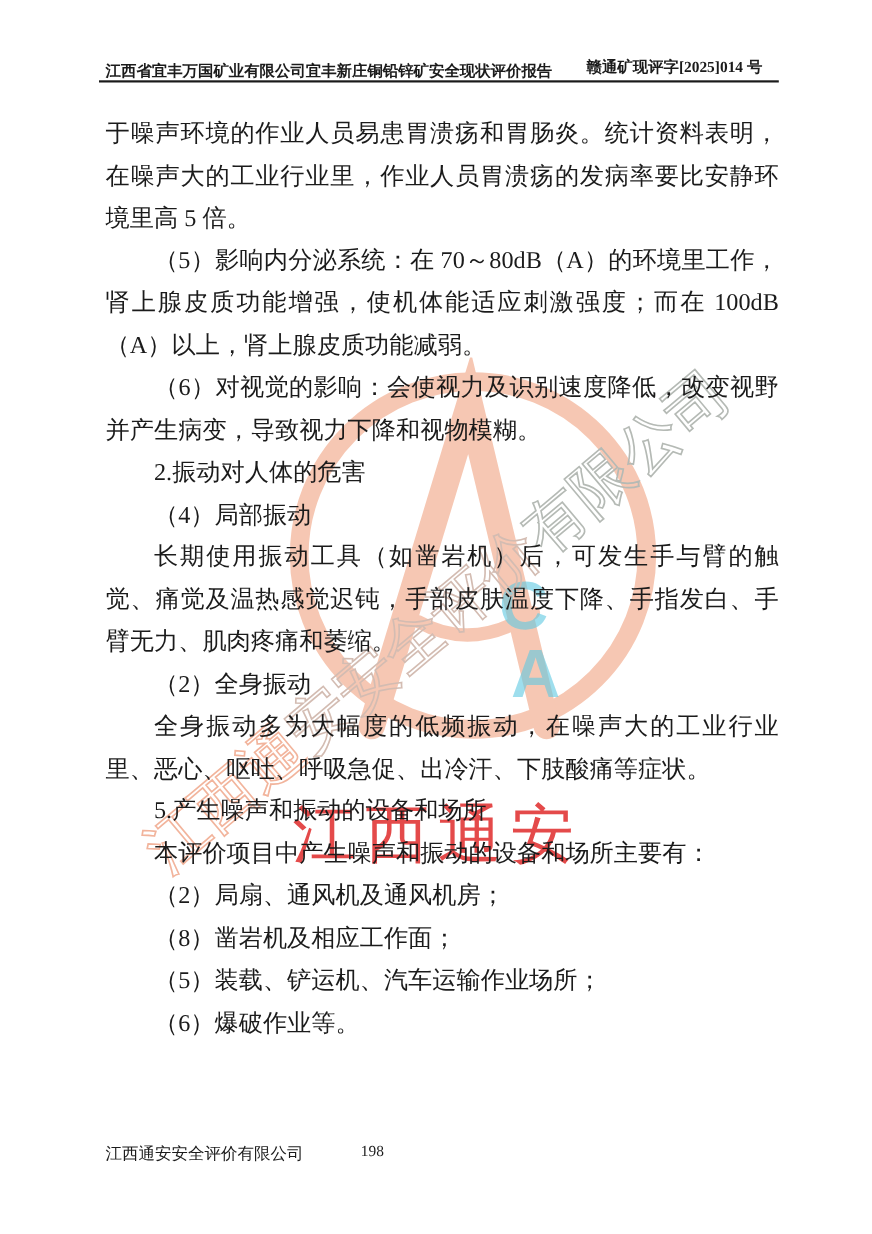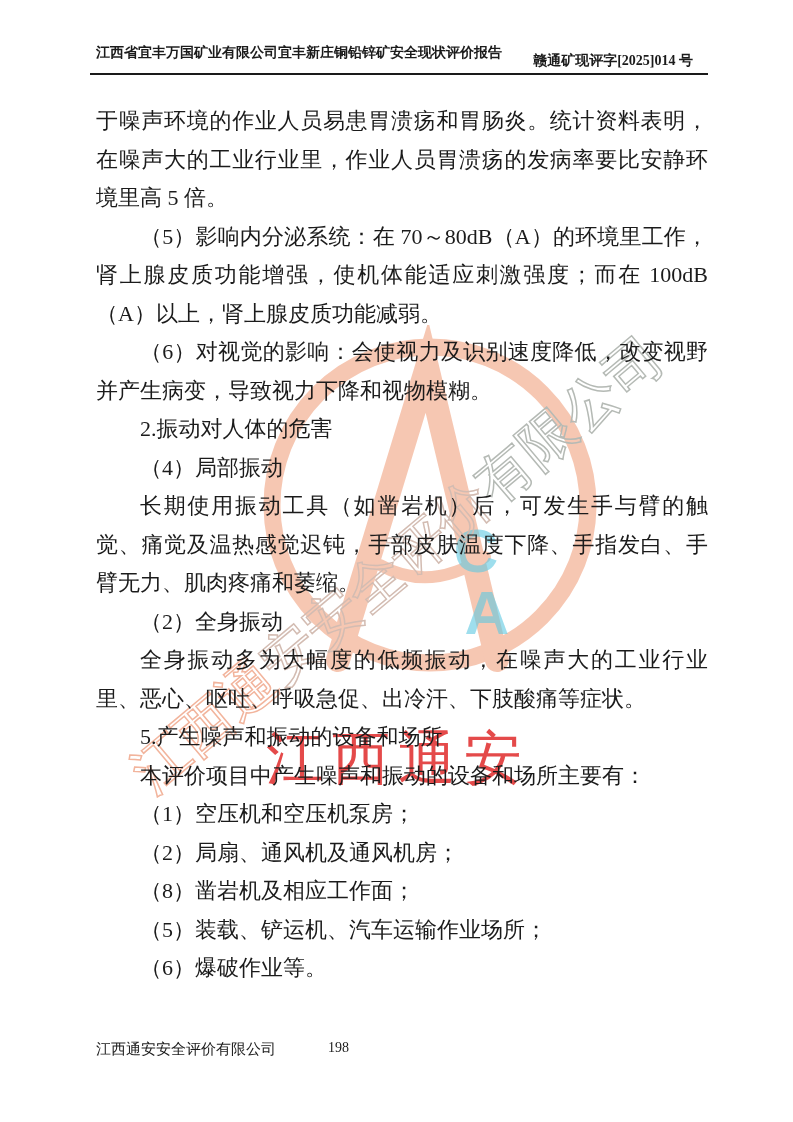--- a/index.html
+++ b/index.html
@@ -9,21 +9,21 @@
     height: 1122px;
     background: #ffffff;
     overflow: hidden;
     font-family: "Liberation Serif", "DejaVu Serif", serif;
     color: #1b1b1b;
   }
 
   
   #header-left {
     position: absolute;
-    left: 96px; top: 44px;
+    left: 96px; top: 56px;
     font-size: 14px;
     font-weight: bold;
     white-space: nowrap;
   }
   #header-right {
     position: absolute;
     right: 100px; top: 52px;
     font-size: 14px;
     font-weight: bold;
     white-space: nowrap;
@@ -121,21 +121,20 @@
       <p>于噪声环境的作业人员易患胃溃疡和胃肠炎。统计资料表明，在噪声大的工业行业里，作业人员胃溃疡的发病率要比安静环境里高 5 倍。</p>
       <p class="indent">（5）影响内分泌系统：在 70～80dB（A）的环境里工作，肾上腺皮质功能增强，使机体能适应刺激强度；而在 100dB（A）以上，肾上腺皮质功能减弱。</p>
       <p class="indent">（6）对视觉的影响：会使视力及识别速度降低，改变视野并产生病变，导致视力下降和视物模糊。</p>
       <p class="indent">2.振动对人体的危害</p>
       <p class="indent">（4）局部振动</p>
       <p class="indent">长期使用振动工具（如凿岩机）后，可发生手与臂的触觉、痛觉及温热感觉迟钝，手部皮肤温度下降、手指发白、手臂无力、肌肉疼痛和萎缩。</p>
       <p class="indent">（2）全身振动</p>
       <p class="indent">全身振动多为大幅度的低频振动，在噪声大的工业行业里、恶心、呕吐、呼吸急促、出冷汗、下肢酸痛等症状。</p>
       <p class="indent">5.产生噪声和振动的设备和场所</p>
       <p class="indent">本评价项目中产生噪声和振动的设备和场所主要有：</p>
-      <p class="indent">（1）空压机和空压机泵房；</p>
       <p class="indent">（2）局扇、通风机及通风机房；</p>
       <p class="indent">（8）凿岩机及相应工作面；</p>
       <p class="indent">（5）装载、铲运机、汽车运输作业场所；</p>
       <p class="indent">（6）爆破作业等。</p>
     </div>
 
   <div id="footer-company">江西通安安全评价有限公司</div>
   <div id="footer-page">198</div>
 
 </div>

